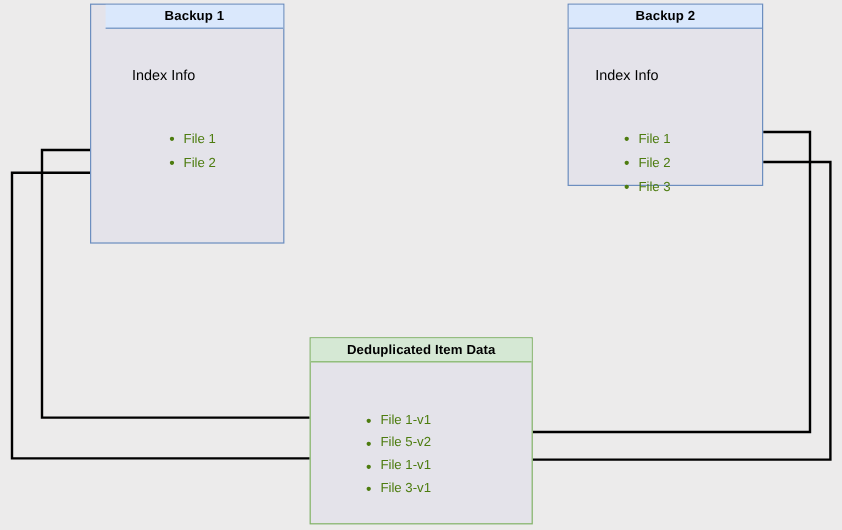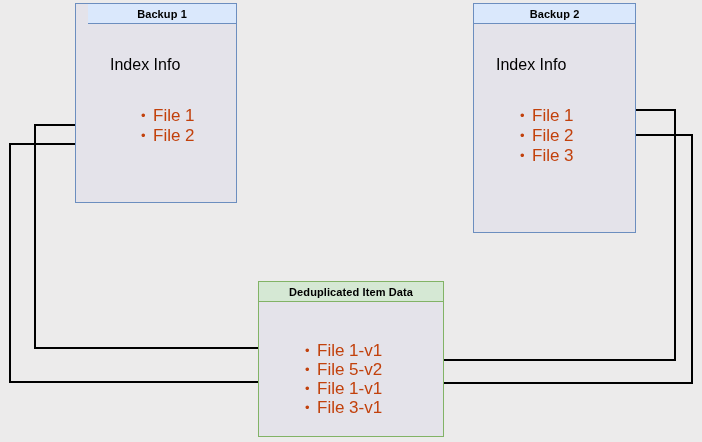--- a/index.html
+++ b/index.html
@@ -54,34 +54,34 @@
     border-bottom-color: #82b366;
   }
   .node-body {
     position: relative;
     height: calc(100% - 20px);
   }
   .index-label {
     position: absolute;
     left: 22px;
     top: 32px;
-    font-size: 16px;
+    font-size: 12px;
     color: #000000;
     white-space: nowrap;
   }
   .file-list {
     position: absolute;
     margin: 0;
     padding: 0;
     list-style: none;
   }
   .file-list li {
     position: relative;
-    font-size: 17px;
-    color: #c2410c;
+    font-size: 11px;
+    color: #4d7c0f;
     white-space: nowrap;
     padding-left: 12px;
     line-height: 20px;
   }
   .file-list li::before {
     content: "\2022";
     position: absolute;
     left: 0;
     top: 0;
     font-size: 13px;
@@ -117,21 +117,21 @@
     <div class="node-header">Backup 1</div>
     <div class="node-body">
       <div class="index-label">Index Info</div>
       <ul class="file-list">
         <li>File 1</li>
         <li>File 2</li>
       </ul>
     </div>
   </div>
 
-  <div class="node" id="backup2" style="left:473px; top:3px; width:163px; height:230px;">
+  <div class="node" id="backup2" style="left:473px; top:3px; width:163px; height:152px;">
     <div class="node-header">Backup 2</div>
     <div class="node-body">
       <div class="index-label">Index Info</div>
       <ul class="file-list">
         <li>File 1</li>
         <li>File 2</li>
         <li>File 3</li>
       </ul>
     </div>
   </div>

